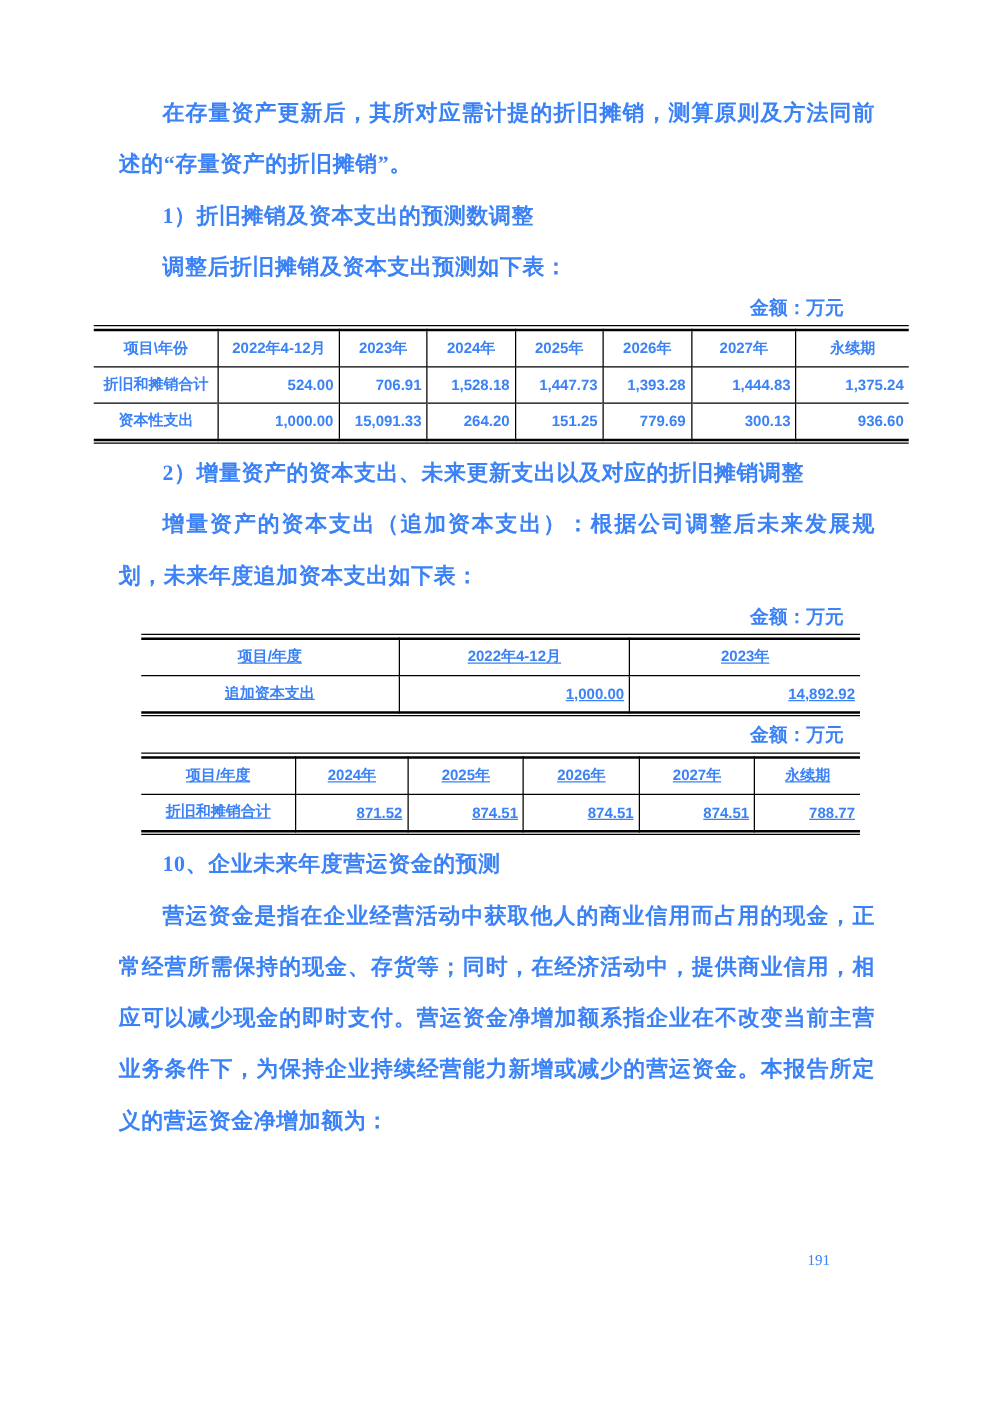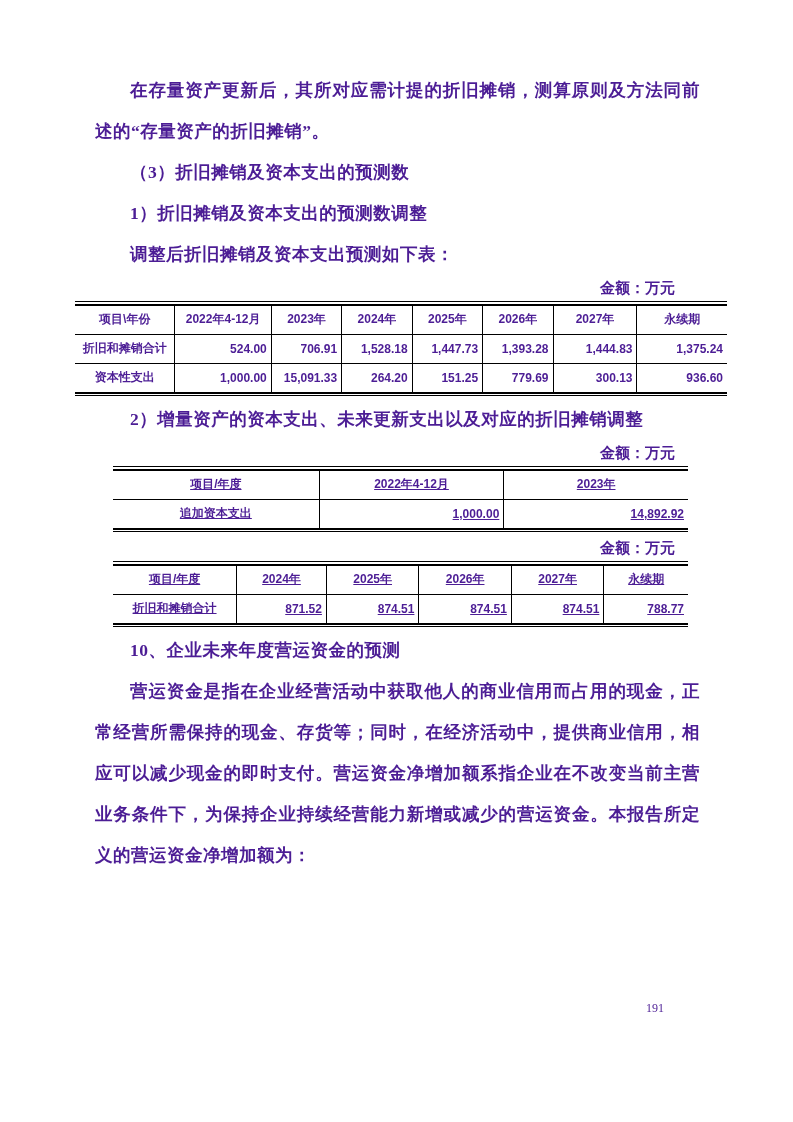--- a/index.html
+++ b/index.html
@@ -1,19 +1,19 @@
 <!DOCTYPE html>
 <html><head>
 <meta charset="utf-8">
 <style>
   html,body{margin:0;padding:0;background:#ffffff;}
   .page{
     position:relative;
     width:793px;height:1122px;
-    background:#ffffff;color:#4c1d95;
+    background:#ffffff;color:#3b82f6;
     box-sizing:border-box;
     padding:70px 93px 0 95px;
     overflow:hidden;
     font-family:"Liberation Serif",serif;
     font-weight:bold;
   }
   p.body{
     margin:0;
     font-size:17.5px;
     line-height:41px;
@@ -87,21 +87,20 @@
     font-family:"Liberation Serif",serif;
   }
 </style>
 </head>
 <body>
 
 <div class="page">
 
   <p class="body">在存量资产更新后，其所对应需计提的折旧摊销，测算原则及方法同前述的“存量资产的折旧摊销”。</p>
 
-  <p class="body heading">（3）折旧摊销及资本支出的预测数</p>
 
 
   <p class="body heading">1）折旧摊销及资本支出的预测数调整</p>
 
   <p class="body">调整后折旧摊销及资本支出预测如下表：</p>
 
   <div class="unit">金额：万元</div>
 
   <div class="twrap twrap-wide">
     <table class="tbl tbl-0">
@@ -137,20 +136,21 @@
             <td>779.69</td>
             <td>300.13</td>
             <td>936.60</td>
           </tr>
         </tbody>
       </table>
   </div>
 
   <p class="body heading">2）增量资产的资本支出、未来更新支出以及对应的折旧摊销调整</p>
 
+  <p class="body">增量资产的资本支出（追加资本支出）：根据公司调整后未来发展规划，未来年度追加资本支出如下表：</p>
 
   <div class="unit">金额：万元</div>
 
   <div class="twrap twrap-indent">
     <table class="tbl tbl-1">
         <thead>
           <tr>
             <th>项目/年度</th>
             <th>2022年4-12月</th>
             <th>2023年</th>

